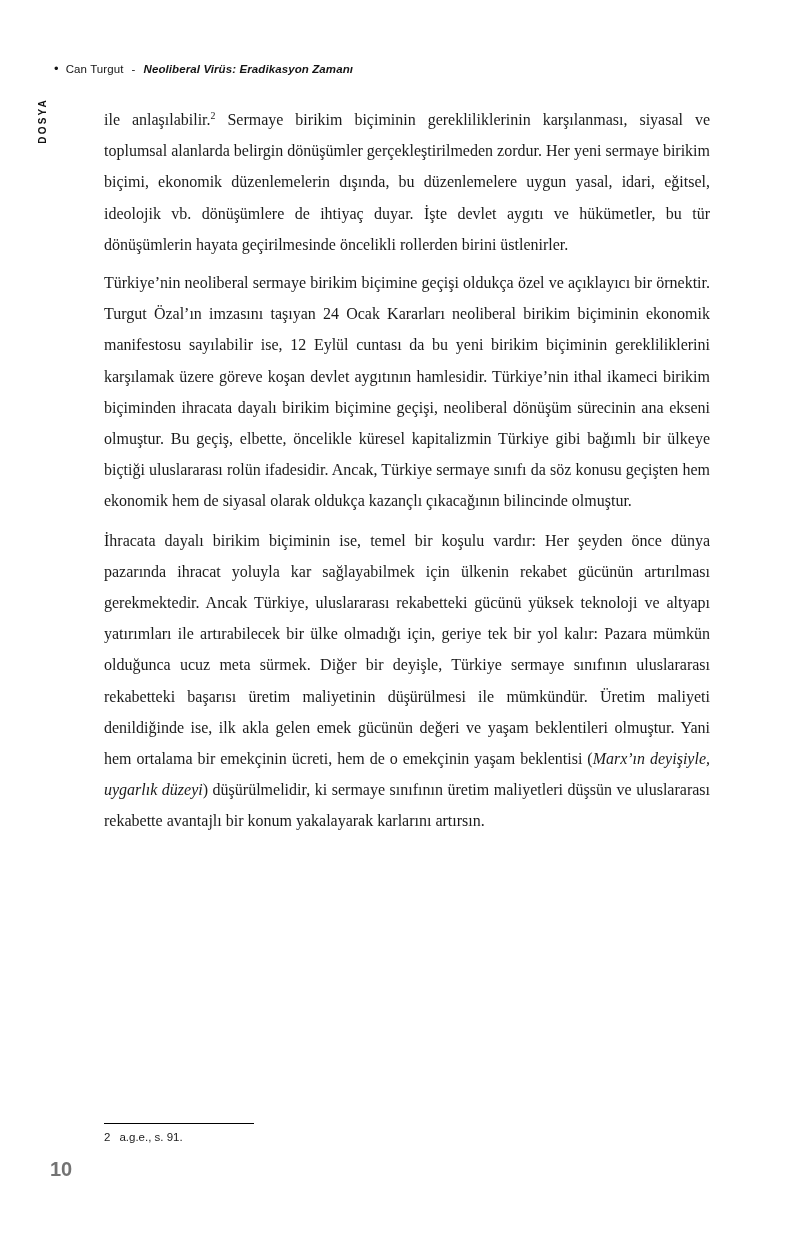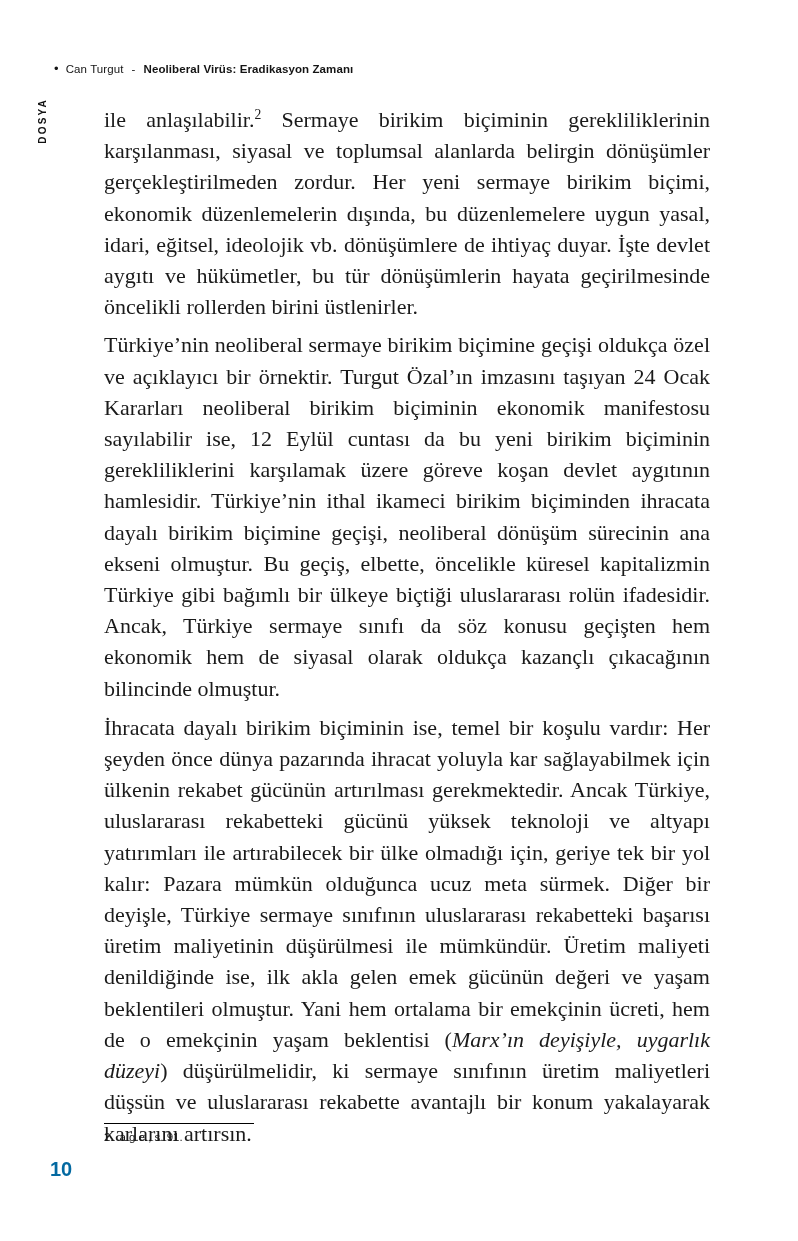--- a/index.html
+++ b/index.html
@@ -37,20 +37,21 @@
     color: #141414;
   }
   .runhead .author {
     font-weight: 400;
   }
   .runhead .dash {
     padding: 0 1px;
   }
   .runhead .title {
     font-weight: bold;
+    font-style: italic;
   }
 
   
   .sectiontab {
     position: absolute;
     left: 34px;
     top: 98px;
     width: 16px;
     height: 72px;
     display: flex;
@@ -71,21 +72,21 @@
 
   
   .column {
     position: absolute;
     left: 104px;
     top: 104px;
     width: 606px;
   }
   p.body {
     margin: 0 0 7px 0;
-    font-size: 22px;
+    font-size: 16px;
     line-height: 31.2px;
     text-align: justify;
     text-justify: inter-word;
     hyphens: manual;
     font-family: Liberation Serif, serif;
     -webkit-hyphens: manual;
   }
   p.body:last-child {
     margin-bottom: 0;
     margin-top: 8px;
@@ -121,21 +122,21 @@
   }
 
   
   .folio {
     position: absolute;
     left: 50px;
     top: 1158px;
     font-family: "Liberation Sans", sans-serif;
     font-size: 20px;
     font-weight: bold;
-    color: #0369a1;
+    color: #737373;
   }
 </style>
 </head>
 <body>
 
 <div class="page">
 
   <div class="runhead">
     <span class="bullet">•</span>
     <span class="author">Can Turgut</span>

